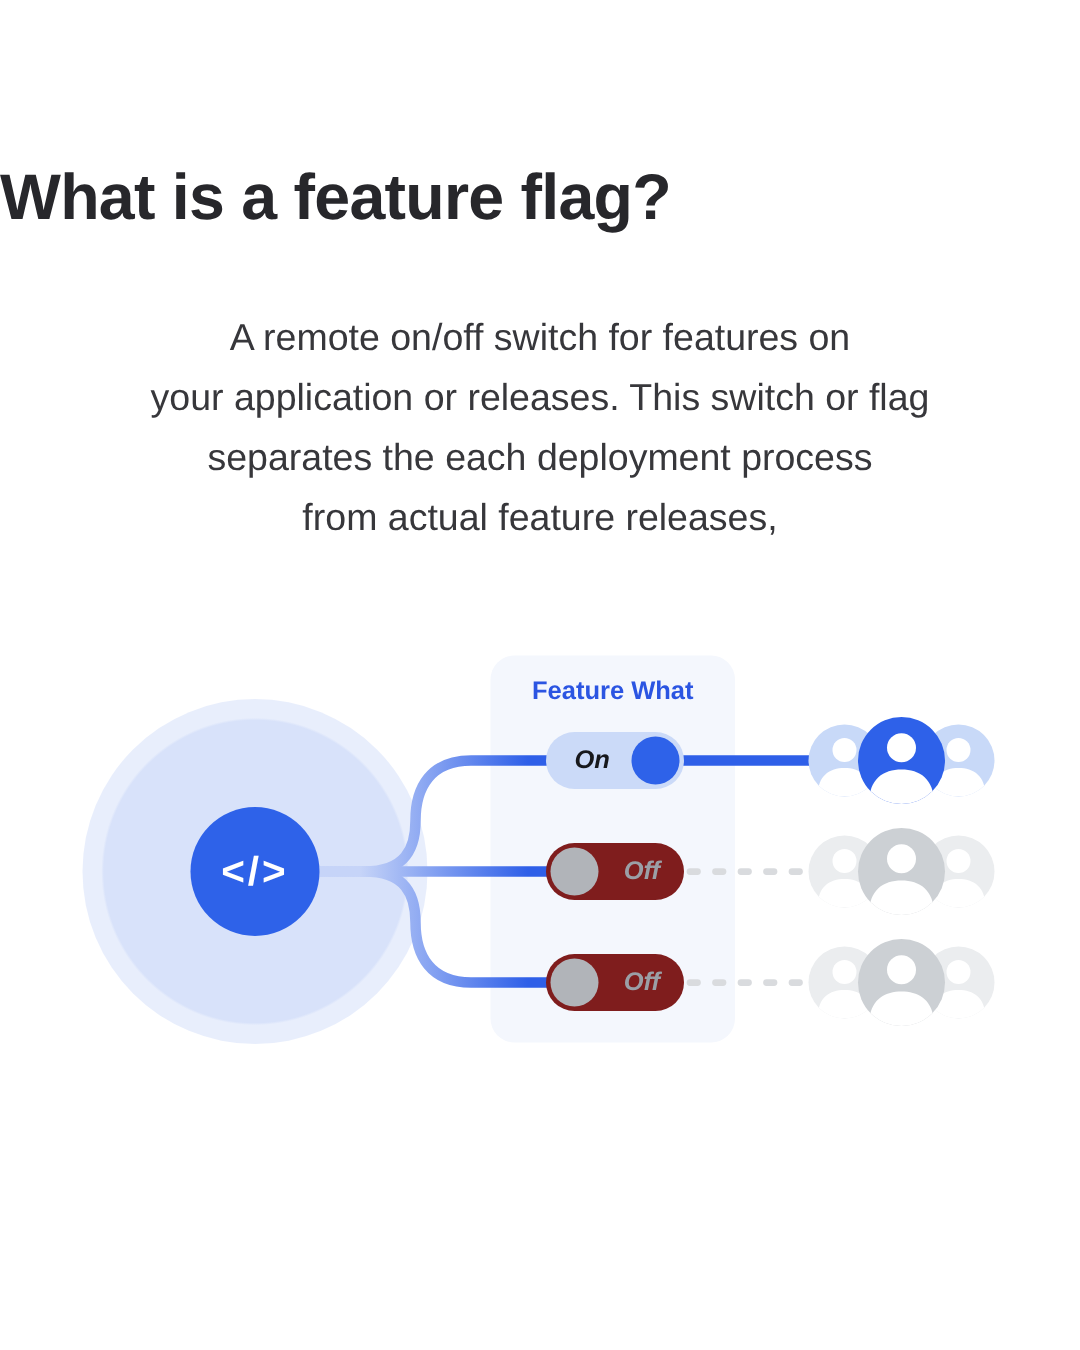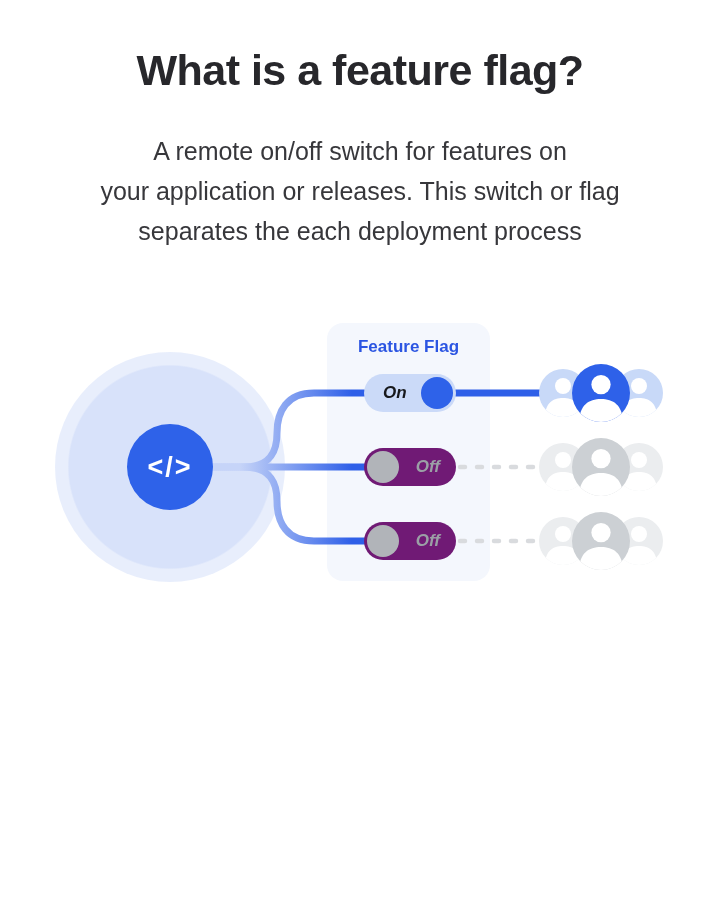--- a/index.html
+++ b/index.html
@@ -5,29 +5,29 @@
   * { box-sizing: border-box; }
   html, body { margin: 0; padding: 0; }
   body {
     width: 720px; height: 900px;
     background: #ffffff;
     font-family: "Liberation Sans", sans-serif;
     overflow: hidden;
   }
   .page-title {
     margin: 0;
-    padding-top: 46px;
-    text-align: center;
+    padding-top: 108px;
+    text-align: left;
     font-size: 43px;
     font-weight: 800;
     letter-spacing: -0.5px;
     color: #27272b;
   }
   .description {
-    margin-top: 36px;
+    margin-top: 48px;
     text-align: center;
     font-size: 25px;
     line-height: 40px;
     font-weight: 400;
     color: #37373b;
   }
   .diagram {
     position: relative;
     width: 720px;
     height: 345px;
@@ -81,21 +81,21 @@
     position: absolute; top: 3px;
     width: 32px; height: 32px; border-radius: 50%;
   }
   .toggle .tlabel {
     position: absolute; top: 9px;
     font-size: 17px; font-weight: 700;
   }
   .toggle.on { left: 364px; top: 93px; background: #cbdaf8; }
   .toggle.on .knob { right: 3px; background: #2e62e9; }
   .toggle.on .tlabel { left: 19px; color: #17181c; }
-  .toggle.off { left: 364px; background: #701a75; }
+  .toggle.off { left: 364px; background: #7f1d1d; }
   .toggle.off .knob { left: 3px; background: #b1b4b9; }
   .toggle.off .tlabel { right: 16px; color: #9b9fa6; }
   .toggle.off-1 { top: 167px; }
   .toggle.off-2 { top: 241px; }
   
   .group { position: absolute; left: 539px; width: 124px; height: 58px; z-index: 4; }
   .group.g-1 { top: 83px; }
   .group.g-2 { top: 157px; }
   .group.g-3 { top: 231px; }
   .avatar {
@@ -115,28 +115,29 @@
 </style>
 </head>
 <body>
 
 <h1 class="page-title">What is a feature flag?</h1>
 
 <div class="description">
   <div>A remote on/off switch for features on</div>
   <div>your application or releases. This switch or flag</div>
   <div>separates the each deployment process</div>
+  <div>from actual feature releases,</div>
 </div>
 
 <div class="diagram">
 
   <div class="halo"></div>
 
   <div class="panel">
-    <div class="panel-title">Feature Flag</div>
+    <div class="panel-title">Feature What</div>
   </div>
 
   <svg class="connectors" width="720" height="345" viewBox="0 0 720 345">
     <defs>
       <linearGradient id="fadeBlue" gradientUnits="userSpaceOnUse" x1="240" y1="0" x2="352" y2="0">
         <stop offset="0" stop-color="#c6d4f8"></stop>
         <stop offset="1" stop-color="#2e5fe8"></stop>
       </linearGradient>
     </defs>
 

